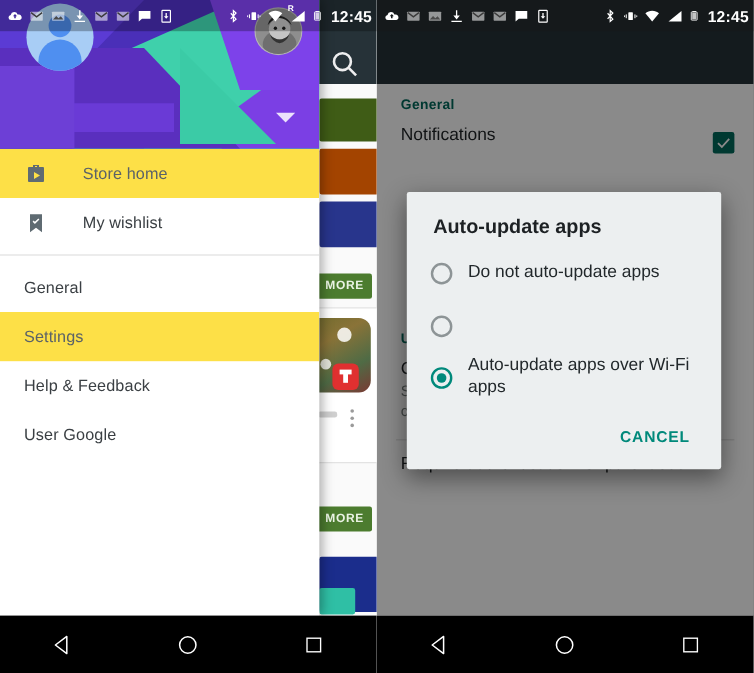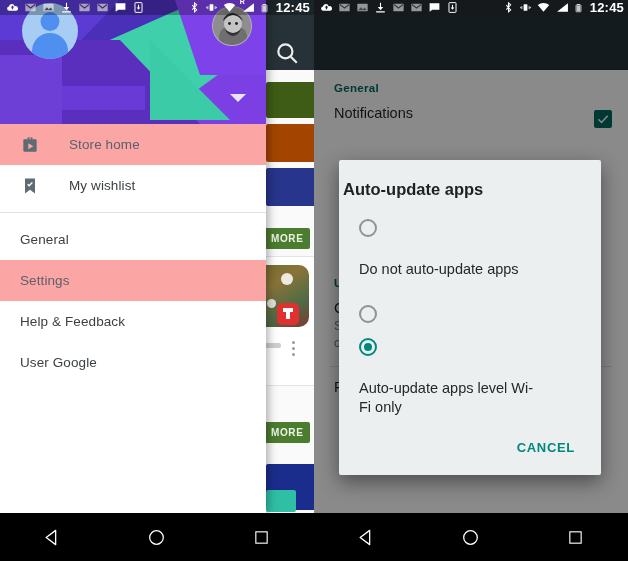--- a/index.html
+++ b/index.html
@@ -9,21 +9,21 @@
     background: #000;
     font-family: "Liberation Sans", sans-serif;
     overflow: hidden;
   }
   .screens { display: flex; width: 628px; height: 561px; }
   .screen { width: 314px; height: 561px; position: relative; overflow: hidden; background: #fff; }
   .screen.right { border-left: 0; }
 
   
   .statusbar {
-    position: absolute; top: 0; left: 0; width: 100%; height: 15px;
+    position: absolute; top: 0; left: 0; width: 100%; height: 26px;
     display: flex; align-items: center; z-index: 60;
     padding: 0 4px 0 6px;
   }
   .statusbar.dark { background: #15191b; }
   .statusbar.translucent { background: rgba(0,0,0,0.28); }
   .sb-left { display: flex; align-items: center; gap: 5px; flex: 1; }
   .sb-right { display: flex; align-items: center; gap: 4px; }
   .sb-ico { width: 13px; height: 13px; display: block; }
   .sb-clock {
     color: #fff; font-size: 13px; font-weight: bold; letter-spacing: .2px;
@@ -101,21 +101,21 @@
     position: absolute; right: 20px; bottom: 22px;
     width: 0; height: 0;
     border-left: 8px solid transparent; border-right: 8px solid transparent;
     border-top: 8px solid rgba(255,255,255,.85);
   }
   .drawer-list { flex: 1; background: #fff; overflow: hidden; }
   .drawer-item {
     display: flex; align-items: center; height: 41px; padding: 0 0 0 18px;
     cursor: pointer;
   }
-  .drawer-item.selected { background: #fca5a5; }
+  .drawer-item.selected { background: #fde047; }
   .drawer-item .di-icon {
     width: 24px; height: 24px; flex: 0 0 24px;
     display: flex; align-items: center; justify-content: center;
     color: #5f6b72;
   }
   .drawer-item .di-label {
     margin-left: 27px; font-size: 13.5px; color: #3a3f43; letter-spacing: .1px;
   }
   .drawer-item.selected .di-label { color: #5b6268; }
   .drawer-item.plain { padding-left: 20px; }
@@ -162,25 +162,25 @@
 
   
   .dialog {
     position: absolute; left: 25px; top: 160px; width: 262px;
     background: #eceff0; border-radius: 2px; z-index: 50;
     box-shadow: 0 7px 20px rgba(0,0,0,0.45);
     padding: 20px 0 6px;
   }
   .dlg-title {
     font-size: 16.5px; font-weight: bold; color: #1d2124;
-    padding: 0 4px 12px;
+    padding: 0 22px 12px;
   }
   .dlg-opt {
-    display: flex; align-items: flex-start; gap: 23px;
-    padding: 7px 22px 7px 20px; cursor: pointer; flex-direction: column;
+    display: flex; align-items: center; gap: 13px;
+    padding: 7px 22px 7px 20px; cursor: pointer;
   }
   .dlg-opt .radio {
     flex: 0 0 18px; width: 18px; height: 18px; border-radius: 50%;
     border: 2px solid #8d9496; margin-top: 1px; position: relative;
   }
   .dlg-opt.checked .radio { border-color: #00897b; }
   .dlg-opt.checked .radio::after {
     content: ""; position: absolute; left: 3px; top: 3px;
     width: 8px; height: 8px; border-radius: 50%; background: #00897b;
   }
@@ -428,21 +428,21 @@
         <span class="radio"></span>
         <span class="olabel">Do not auto-update apps</span>
       </div>
 
       <div class="dlg-opt multiline">
         <span class="radio"></span>
       </div>
 
       <div class="dlg-opt checked">
         <span class="radio"></span>
-        <span class="olabel" style="max-width:186px;display:inline-block;">Auto-update apps level Wi-Fi only</span>
+        <span class="olabel" style="max-width:186px;display:inline-block;">Auto-update apps over Wi-Fi apps</span>
       </div>
 
       <div class="dlg-actions">
         <button class="dlg-cancel">CANCEL</button>
       </div>
     </div>
 
     <div class="statusbar dark">
       <div class="sb-left">
         <svg class="sb-ico" viewBox="0 0 24 24" fill="#fff">

